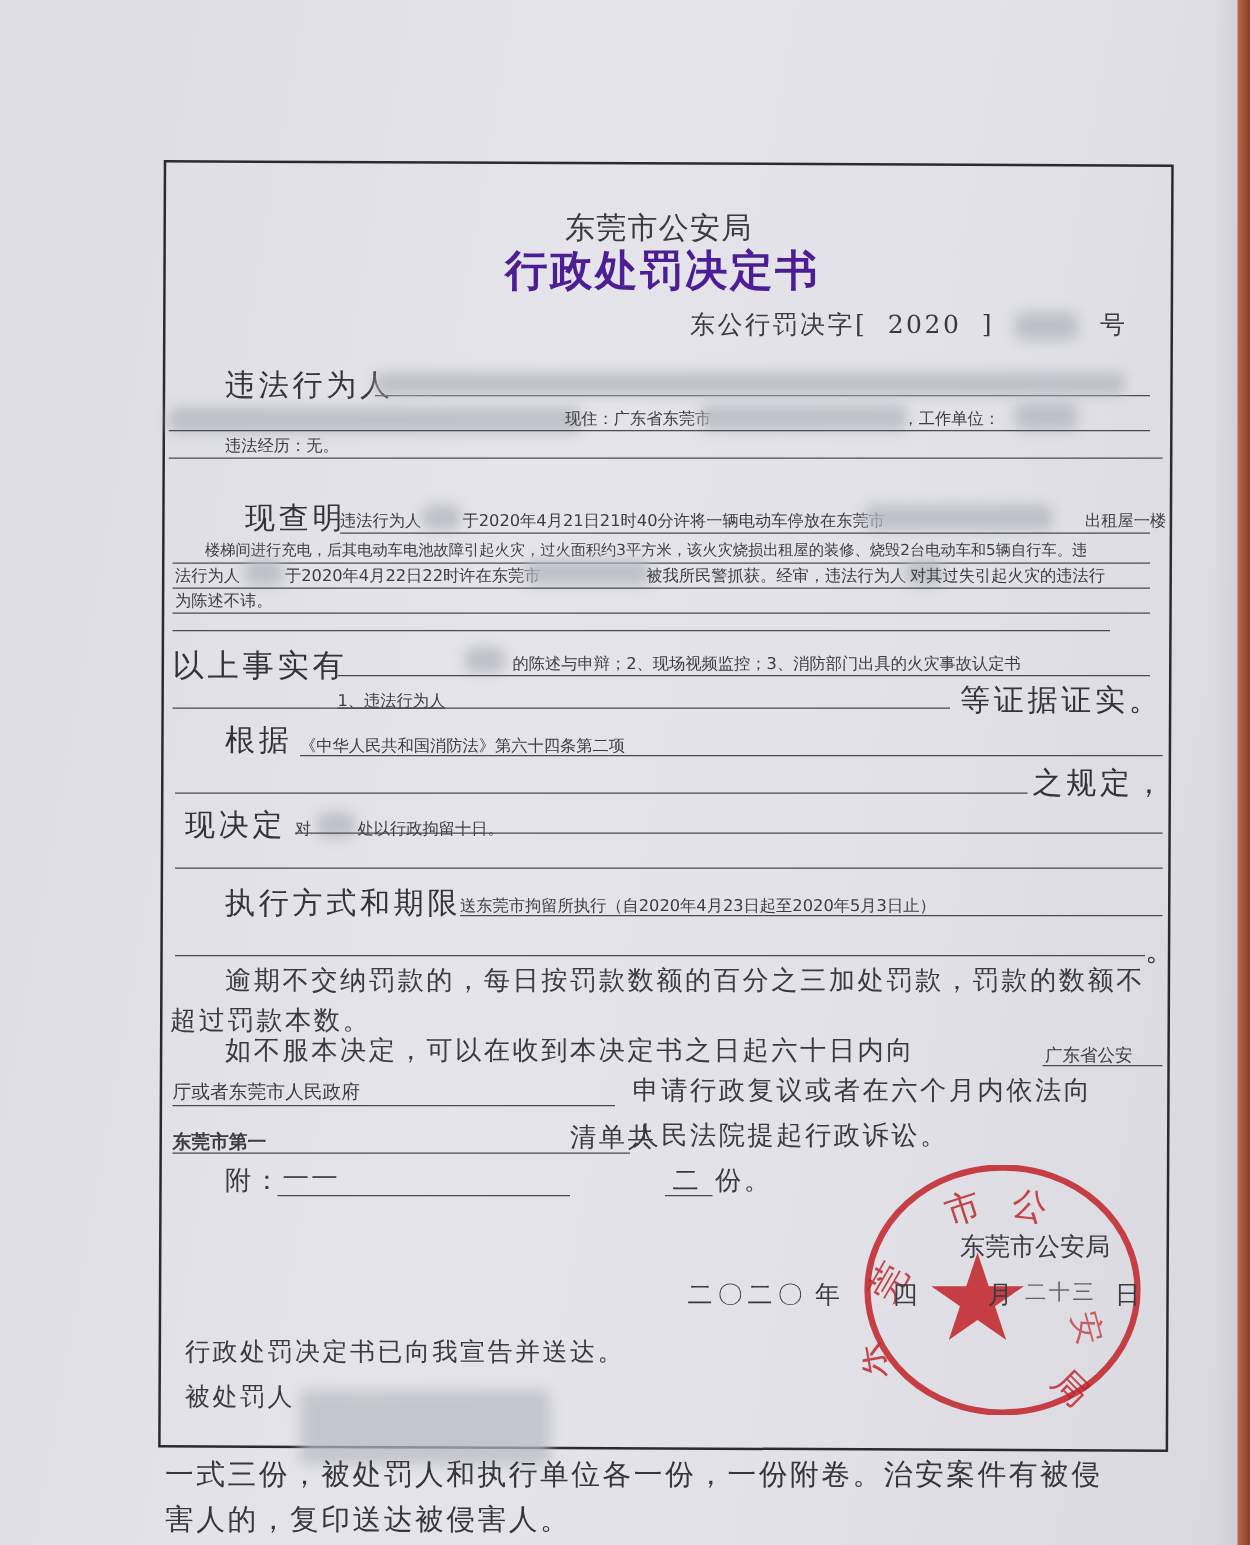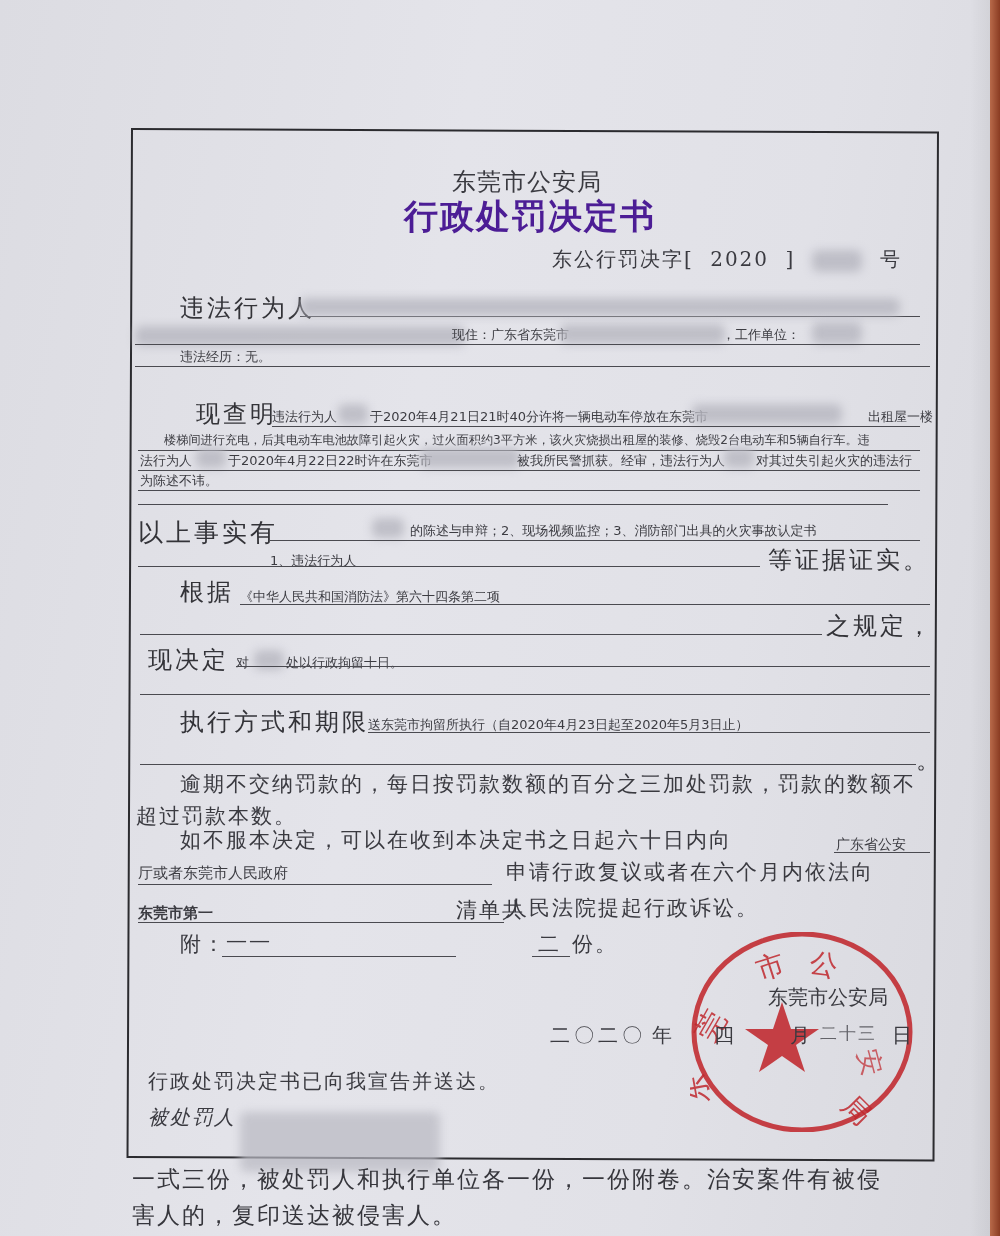--- a/index.html
+++ b/index.html
@@ -73,21 +73,21 @@
 <div class="abs small" style="left:868px; top:408px;">出租屋一楼</div>
 <div class="rule" style="left:272px; top:426px; width:648px;"></div>
 <div class="abs small" style="left:140px; top:432px; font-size:12.2px;margin-left:24px;">楼梯间进行充电，后其电动车电池故障引起火灾，过火面积约3平方米，该火灾烧损出租屋的装修、烧毁2台电动车和5辆自行车。违</div>
 <div class="rule" style="left:138px; top:450px; width:782px;"></div>
 <div class="abs small" style="left:140px; top:452px;">法行为人</div>
 <div class="blur" style="left:196px; top:448px; width:30px; height:20px;"></div>
 <div class="abs small" style="left:228px; top:452px;">于2020年4月22日22时许在东莞市</div>
 <div class="blur" style="left:420px; top:448px; width:100px; height:20px;"></div>
 <div class="abs small" style="left:517px; top:452px;">被我所民警抓获。经审，违法行为人</div>
 <div class="blur" style="left:724px; top:448px; width:30px; height:20px;"></div>
-<div class="abs small" style="left:756px; top:452px;">对其过失引起火灾的违法行</div>
+<div class="abs small" style="left:728px; top:452px;">对其过失引起火灾的违法行</div>
 <div class="rule" style="left:138px; top:470px; width:782px;"></div>
 <div class="abs small" style="left:140px; top:472px;">为陈述不讳。</div>
 <div class="rule" style="left:138px; top:490px; width:782px;"></div>
 <div class="rule" style="left:138px; top:504px; width:750px;"></div>
 
 <div class="abs big" style="left:138px; top:516px; font-size:25px;">以上事实有</div>
 <div class="abs small" style="left:270px; top:552px;text-decoration:underline;">1、违法行为人</div>
 <div class="blur" style="left:372px; top:518px; width:32px; height:20px;"></div>
 <div class="abs small" style="left:410px; top:522px;">的陈述与申辩；2、现场视频监控；3、消防部门出具的火灾事故认定书</div>
 <div class="rule" style="left:270px; top:540px; width:650px;"></div>
@@ -147,17 +147,17 @@
 
 <div class="abs med" style="left:768px; top:984px; font-size:20px; letter-spacing:0;">东莞市公安局</div>
 <div class="abs med" style="left:550px; top:1022px; font-size:20px; letter-spacing:4px;">二〇二〇</div>
 <div class="abs med" style="left:652px; top:1022px; font-size:20px;">年</div>
 <div class="abs med" style="left:714px; top:1022px; font-size:20px;">四</div>
 <div class="abs med" style="left:790px; top:1022px; font-size:20px;">月</div>
 <div class="abs med" style="left:820px; top:1022px; font-size:17px; opacity:.75;">二十三</div>
 <div class="abs med" style="left:892px; top:1022px; font-size:20px;">日</div>
 
 <div class="abs med" style="left:148px; top:1068px; font-size:20px;">行政处罚决定书已向我宣告并送达。</div>
-<div class="abs med" style="left:148px; top:1104px; font-size:20px;font-style:italic;">被处罚人</div>
+<div class="abs med" style="left:148px; top:1104px; font-size:20px;">被处罚人</div>
 <div class="blur" style="left:240px; top:1112px; width:200px; height:60px; opacity:.7;"></div>
 
 <div class="abs footer" style="left:132px; top:1164px;">一式三份，被处罚人和执行单位各一份，一份附卷。治安案件有被侵</div>
 <div class="abs footer" style="left:132px; top:1200px;">害人的，复印送达被侵害人。</div>
 
 </body></html>

